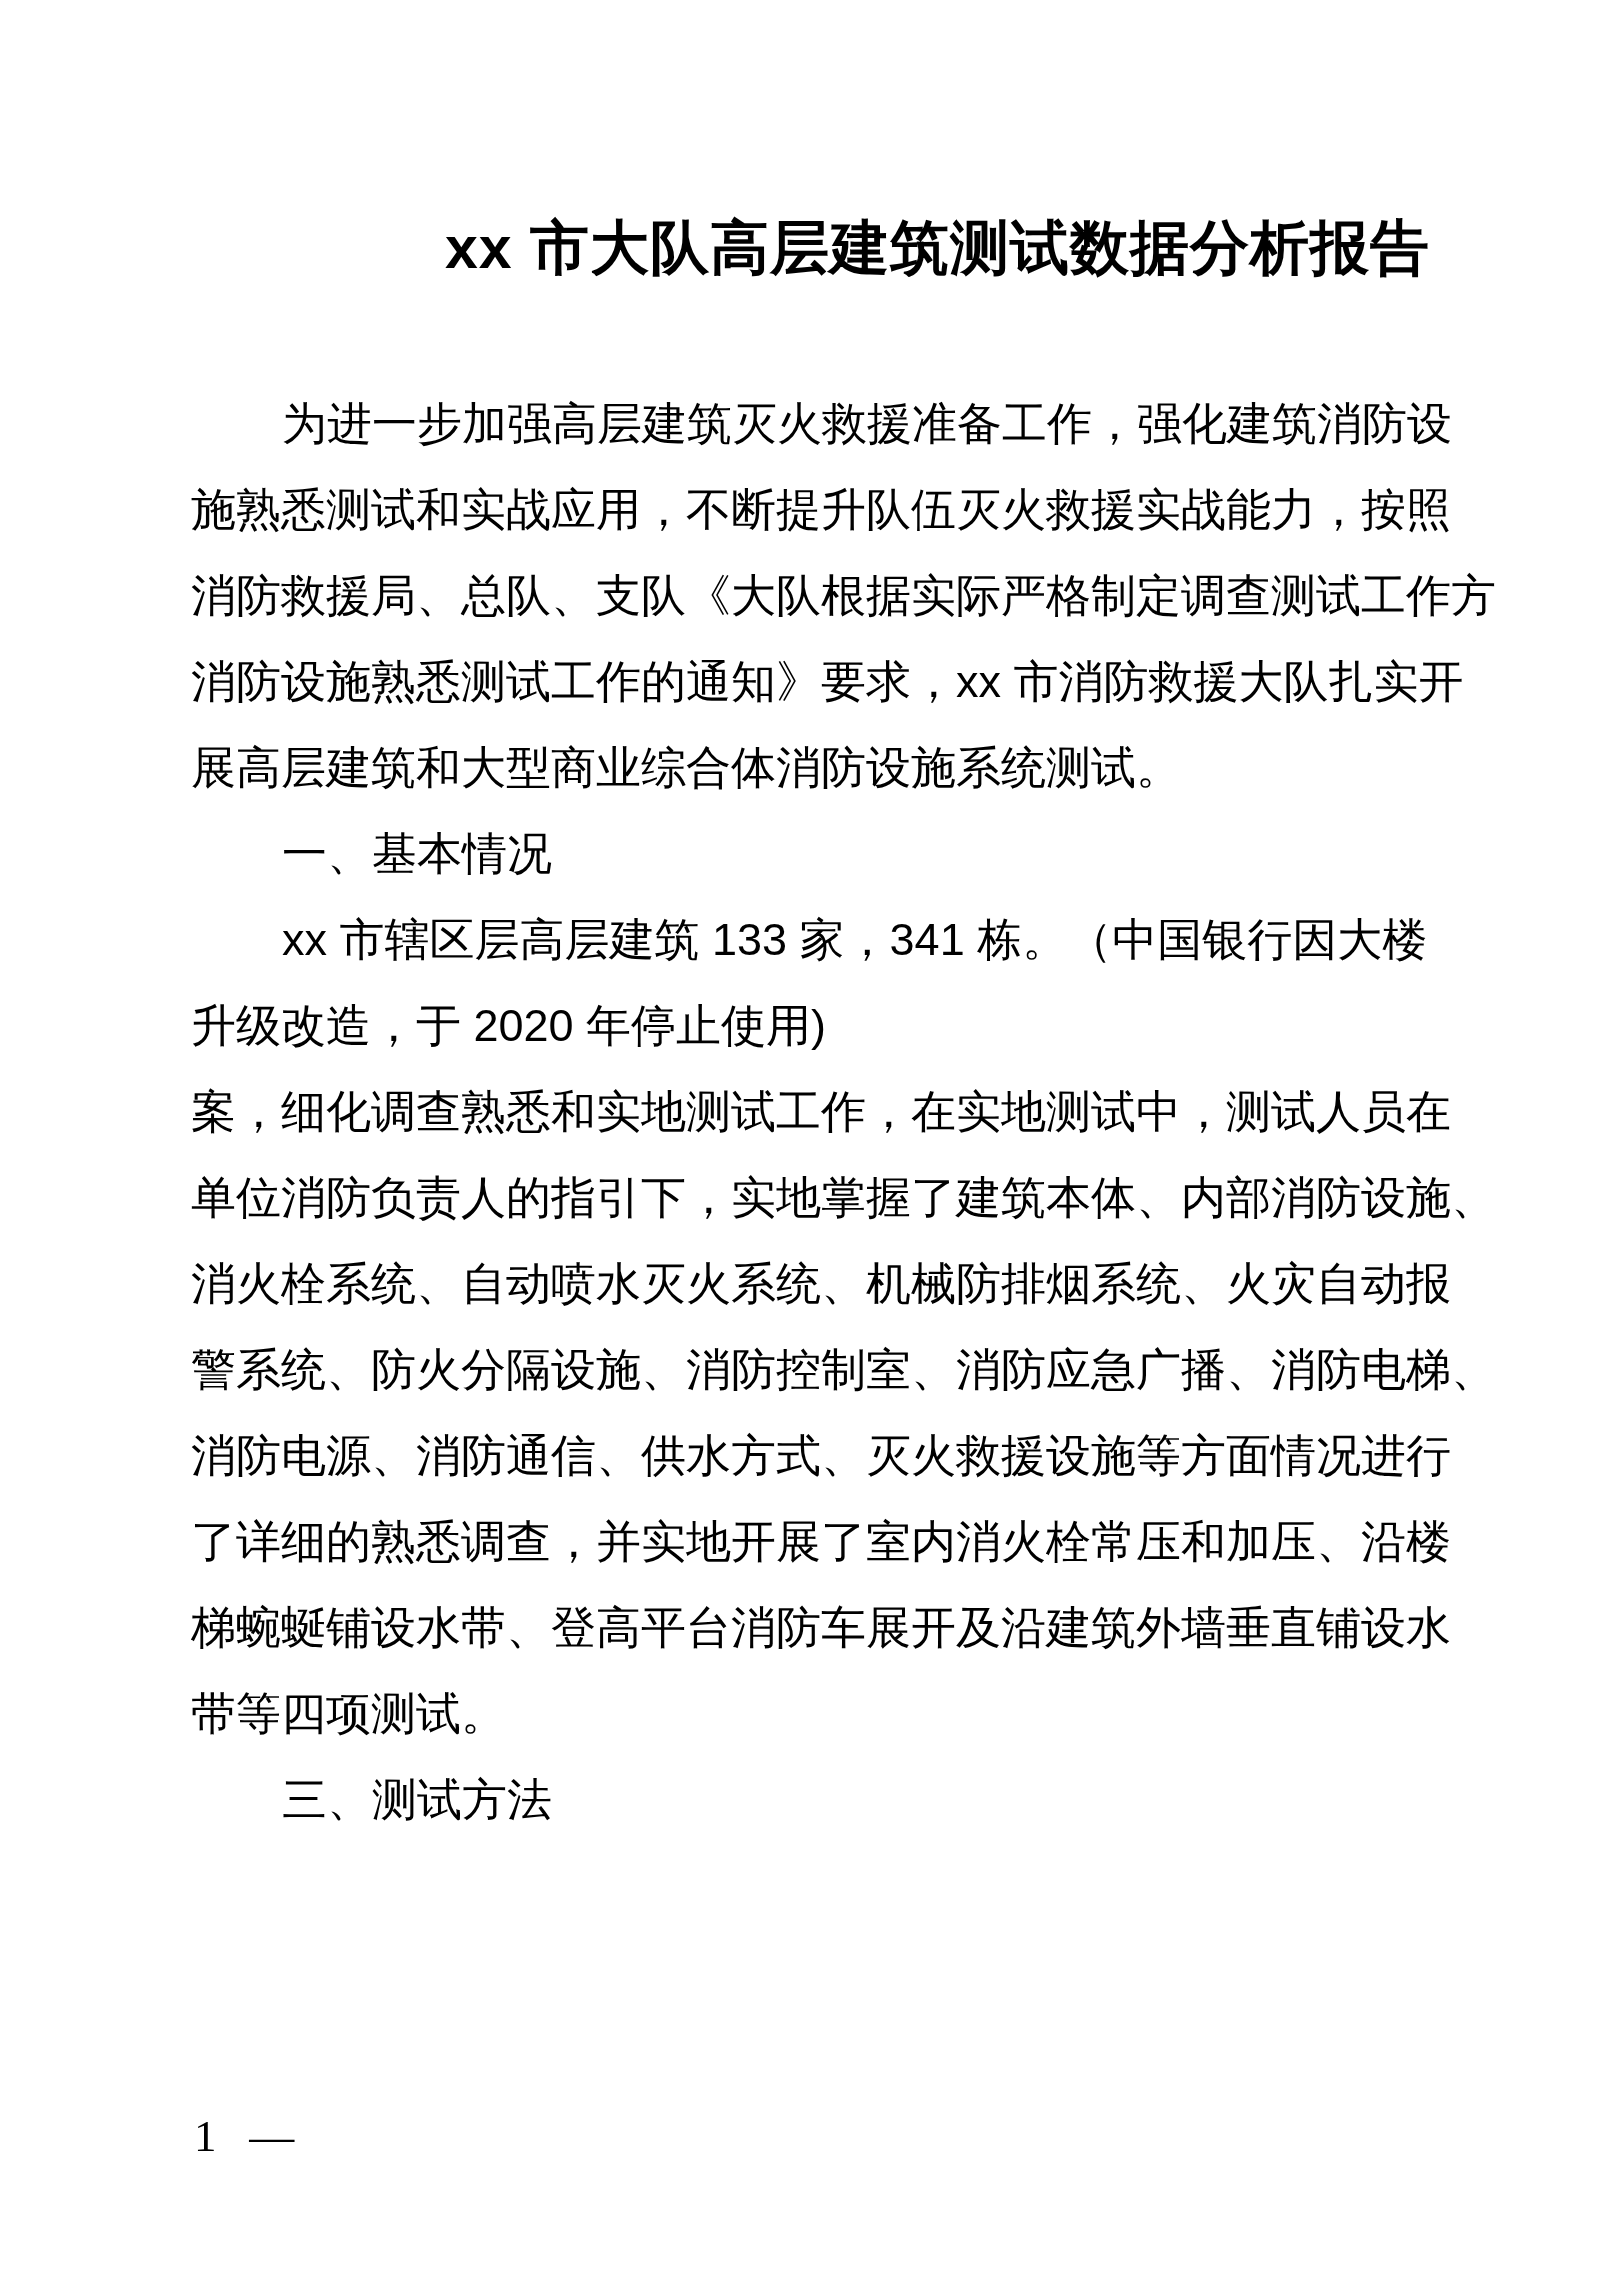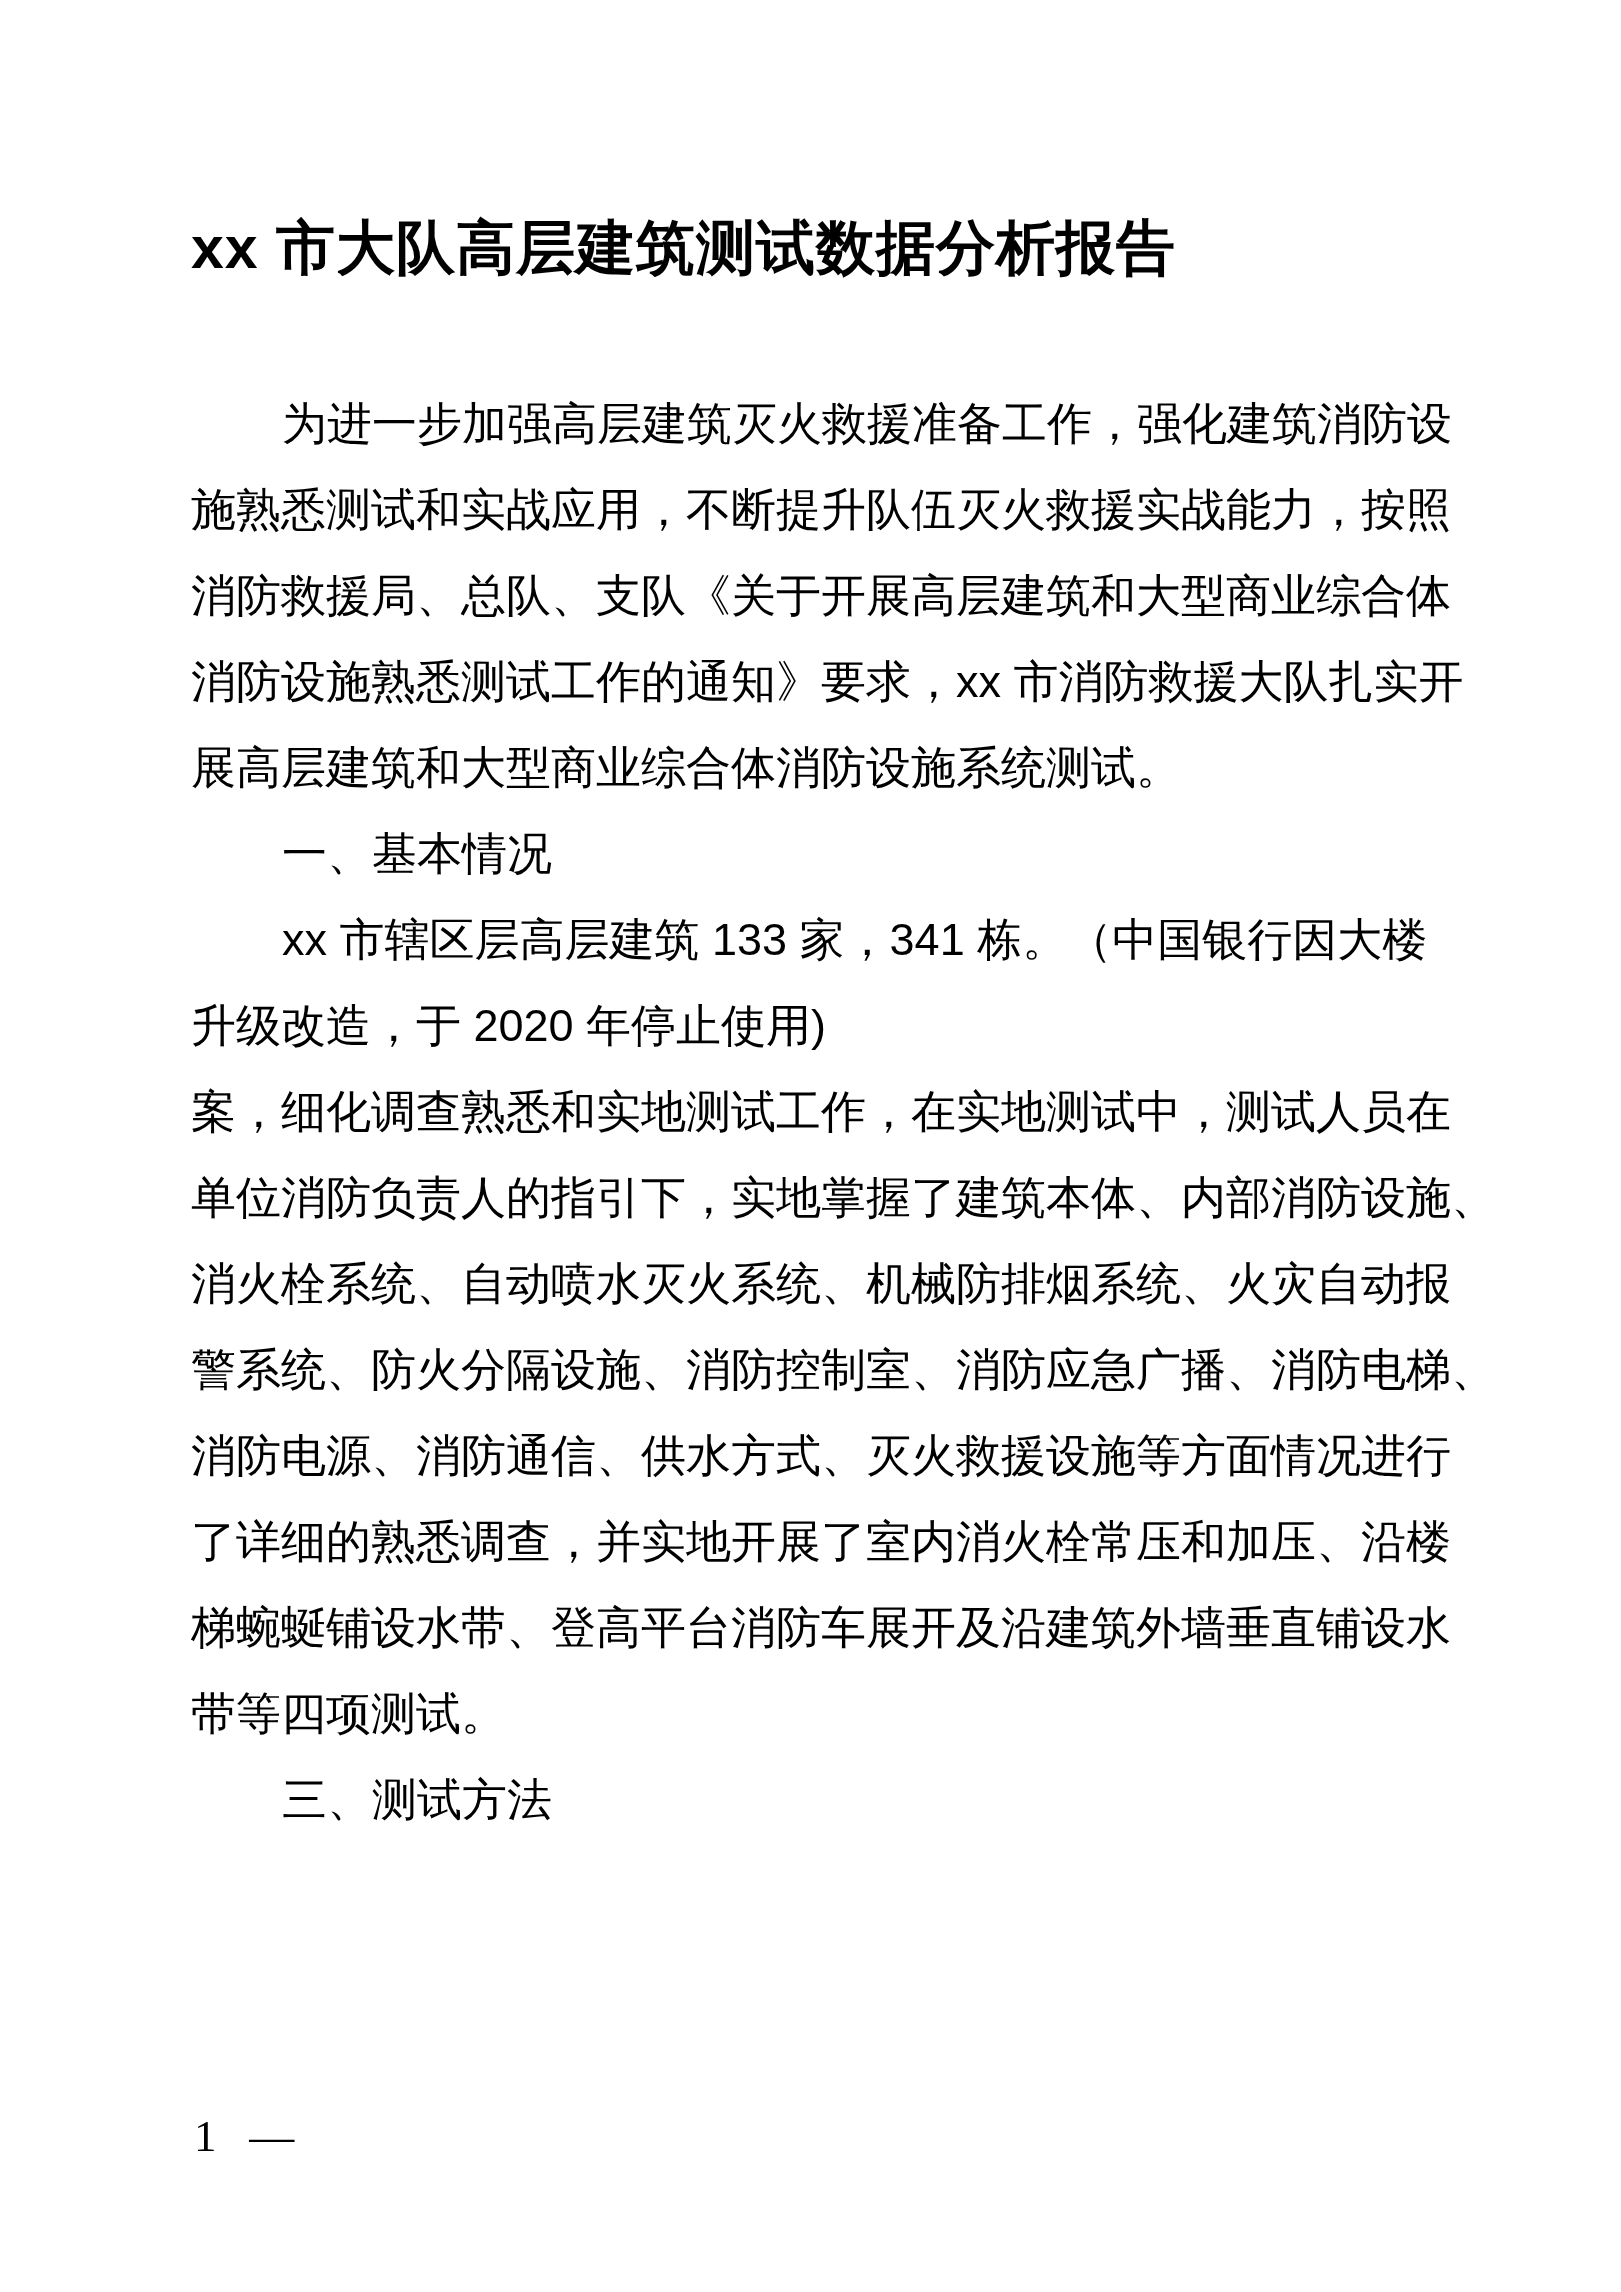--- a/index.html
+++ b/index.html
@@ -15,21 +15,21 @@
     color: #000000;
     font-family: "Liberation Sans", "DejaVu Sans", sans-serif;
     overflow: hidden;
   }
   .title {
     position: absolute;
     top: 194px;
     left: 191px;
     width: 1239px;
     margin: 0;
-    text-align: left;
+    text-align: right;
     font-size: 59px;
     font-weight: 600;
     line-height: 108px;
     letter-spacing: 1px;
     white-space: nowrap;
   }
   .body {
     position: absolute;
     top: 381px;
     left: 191px;
@@ -59,21 +59,21 @@
 </head>
 <body>
 
 <div class="page">
 
   <h1 class="title">xx 市大队高层建筑测试数据分析报告</h1>
 
   <div class="body">
     <div class="line indent">为进一步加强高层建筑灭火救援准备工作，强化建筑消防设</div>
     <div class="line">施熟悉测试和实战应用，不断提升队伍灭火救援实战能力，按照</div>
-    <div class="line">消防救援局、总队、支队《关于开展高层建筑和大型商业综合体</div>
+    <div class="line">消防救援局、总队、支队《大队根据实际严格制定调查测试工作方</div>
     <div class="line">消防设施熟悉测试工作的通知》要求，xx 市消防救援大队扎实开</div>
     <div class="line">展高层建筑和大型商业综合体消防设施系统测试。</div>
     <div class="line indent">一、基本情况</div>
     <div class="line indent">xx 市辖区层高层建筑 133 家，341 栋。（中国银行因大楼</div>
     <div class="line">升级改造，于 2020 年停止使用)</div>
     <div class="line">案，细化调查熟悉和实地测试工作，在实地测试中，测试人员在</div>
     <div class="line">单位消防负责人的指引下，实地掌握了建筑本体、内部消防设施、</div>
     <div class="line">消火栓系统、自动喷水灭火系统、机械防排烟系统、火灾自动报</div>
     <div class="line">警系统、防火分隔设施、消防控制室、消防应急广播、消防电梯、</div>
     <div class="line">消防电源、消防通信、供水方式、灭火救援设施等方面情况进行</div>

